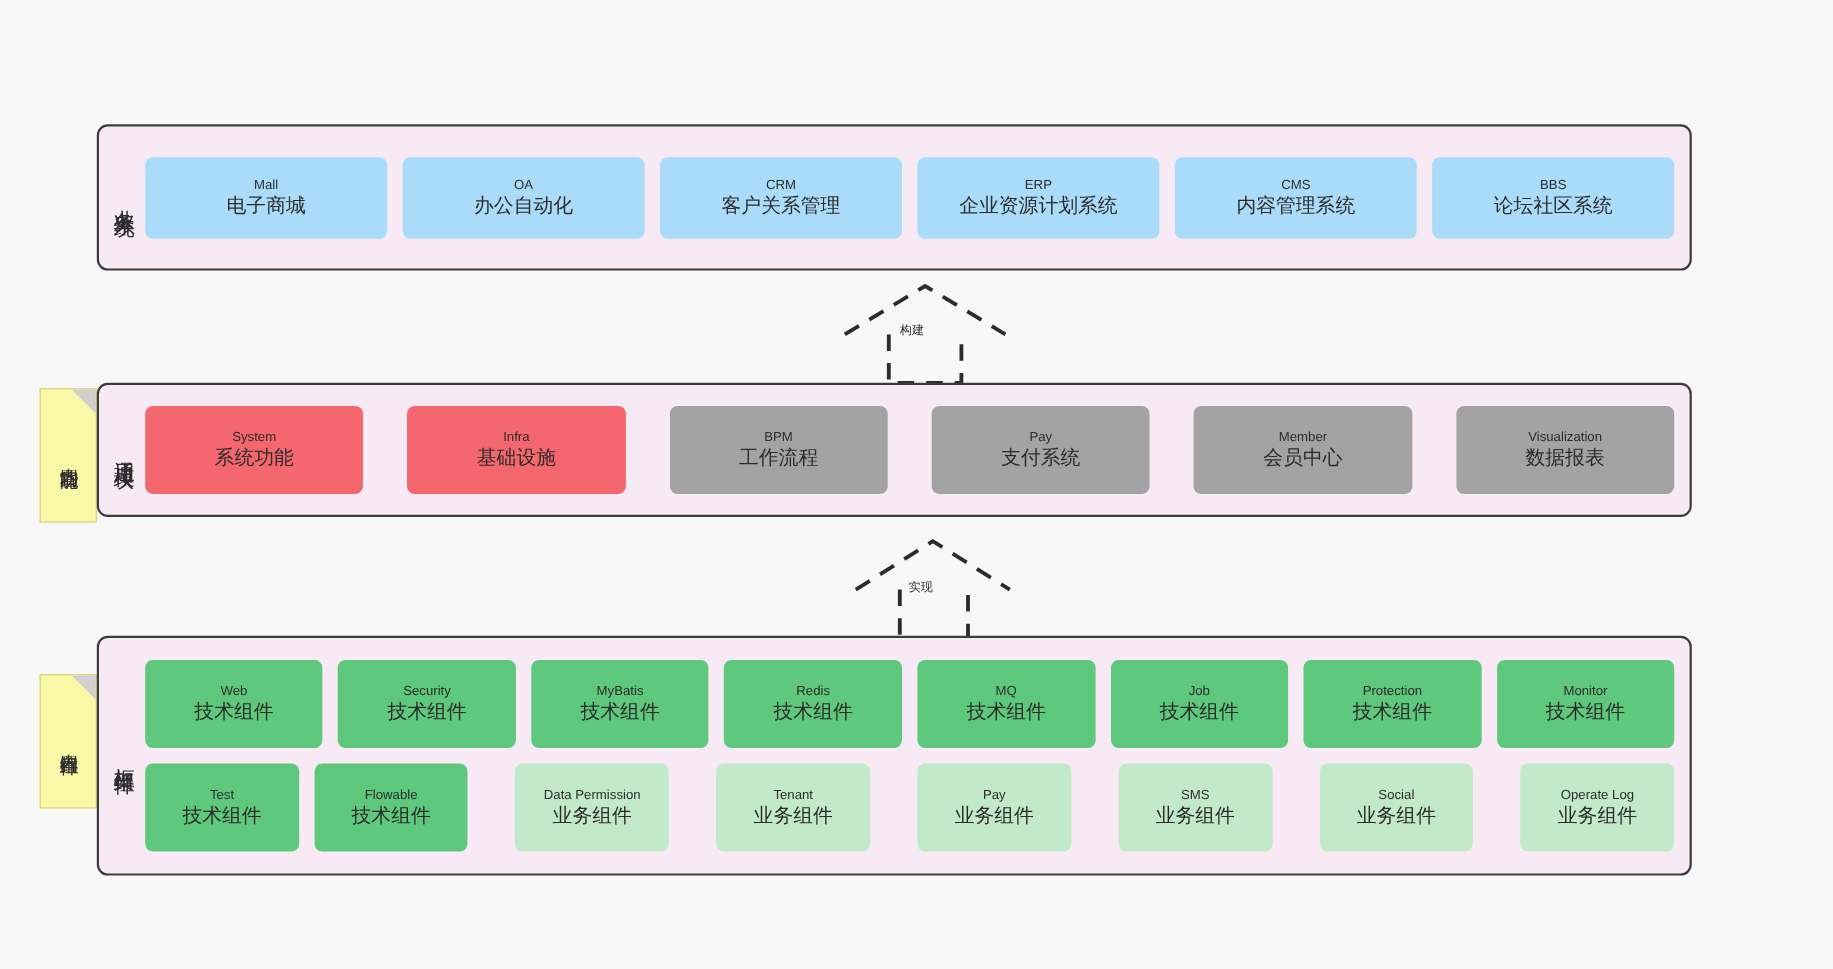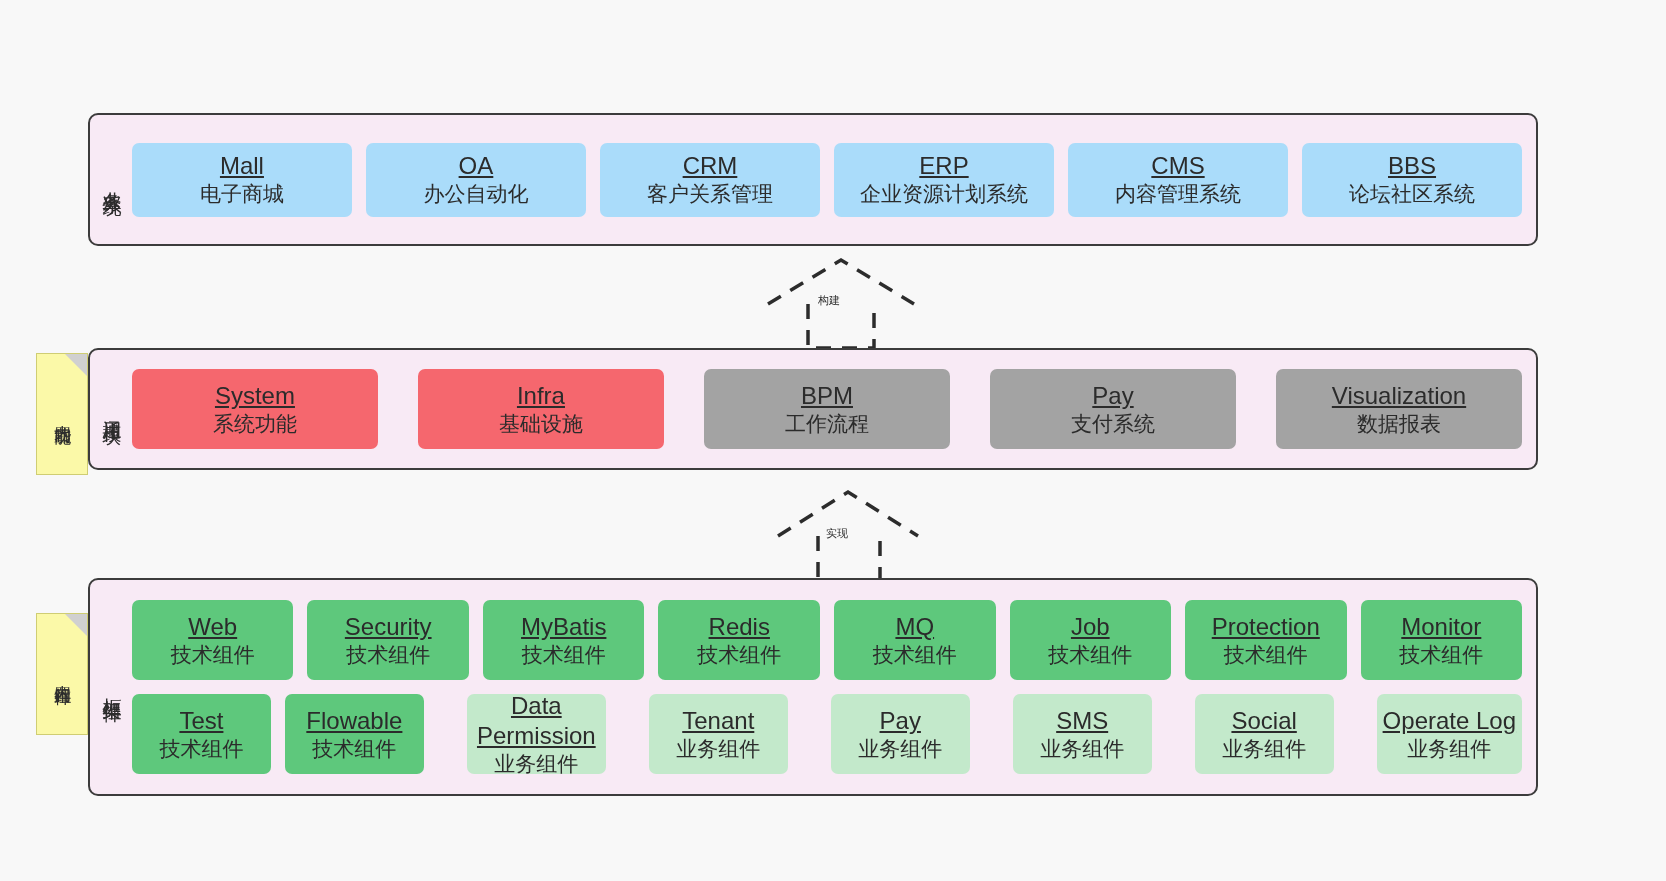--- a/index.html
+++ b/index.html
@@ -71,27 +71,26 @@
     flex-direction: column;
     align-items: center;
     justify-content: center;
     text-align: center;
     color: #2b2b2b;
     box-sizing: border-box;
     padding: 4px 6px;
     line-height: 1.26;
   }
   .mbox .en {
-    font-size: 24px;
+    font-size: 12px;
     white-space: nowrap;
-    text-decoration: underline;
   }
   .mbox .en.wrapme { white-space: normal; }
   .mbox .cn {
-    font-size: 21px;
+    font-size: 18px;
     white-space: nowrap;
   }
 
   .c-blue      { background: #aadcfa; }
   .c-red       { background: #f5676e; }
   .c-pink      { background: #a3a3a3; }
   .c-green     { background: #5ec87c; }
   .c-lightgreen{ background: #c3e9cb; margin-left: 29px; }
 
   
@@ -218,20 +217,24 @@
         </div>
         <div class="mbox c-pink">
           <span class="en">BPM</span>
           <span class="cn">工作流程</span>
         </div>
         <div class="mbox c-pink">
           <span class="en">Pay</span>
           <span class="cn">支付系统</span>
         </div>
         <div class="mbox c-pink">
+          <span class="en">Member</span>
+          <span class="cn">会员中心</span>
+        </div>
+        <div class="mbox c-pink">
           <span class="en">Visualization</span>
           <span class="cn">数据报表</span>
         </div>
       </div>
     </div>
   </div>
 
   <div class="arrow-group" id="arrow-impl">
     <svg width="170" height="100" viewBox="0 0 170 100">
       <polyline points="8,52 78,8 148,52" fill="none" stroke="#2c2c2c" stroke-width="3.5" stroke-dasharray="15,11" stroke-linecap="butt"></polyline>

